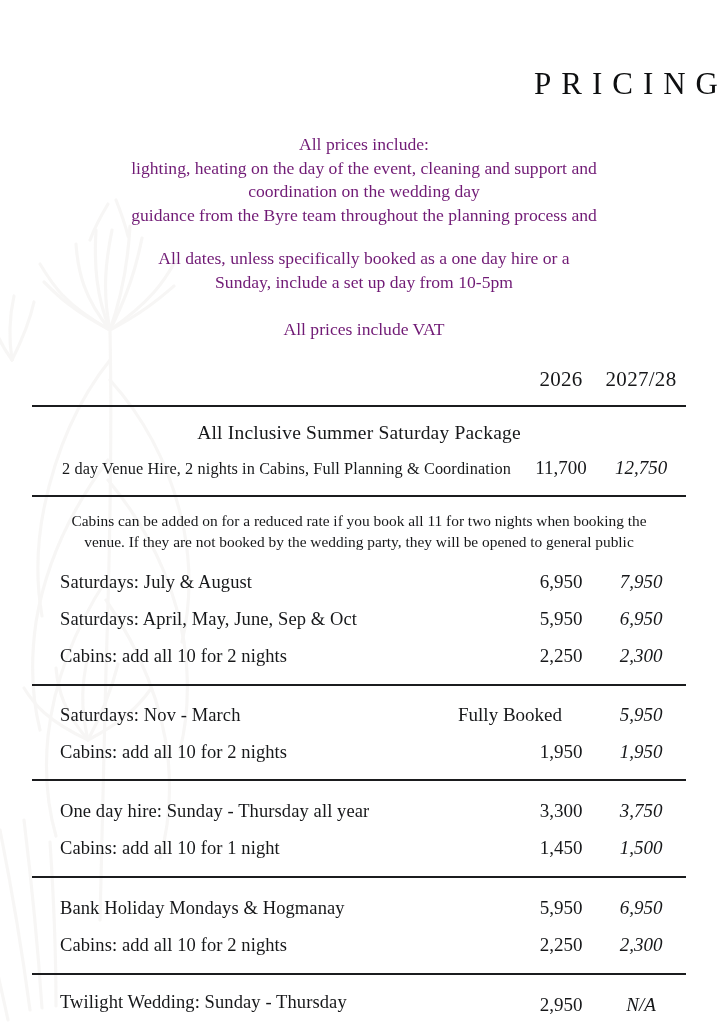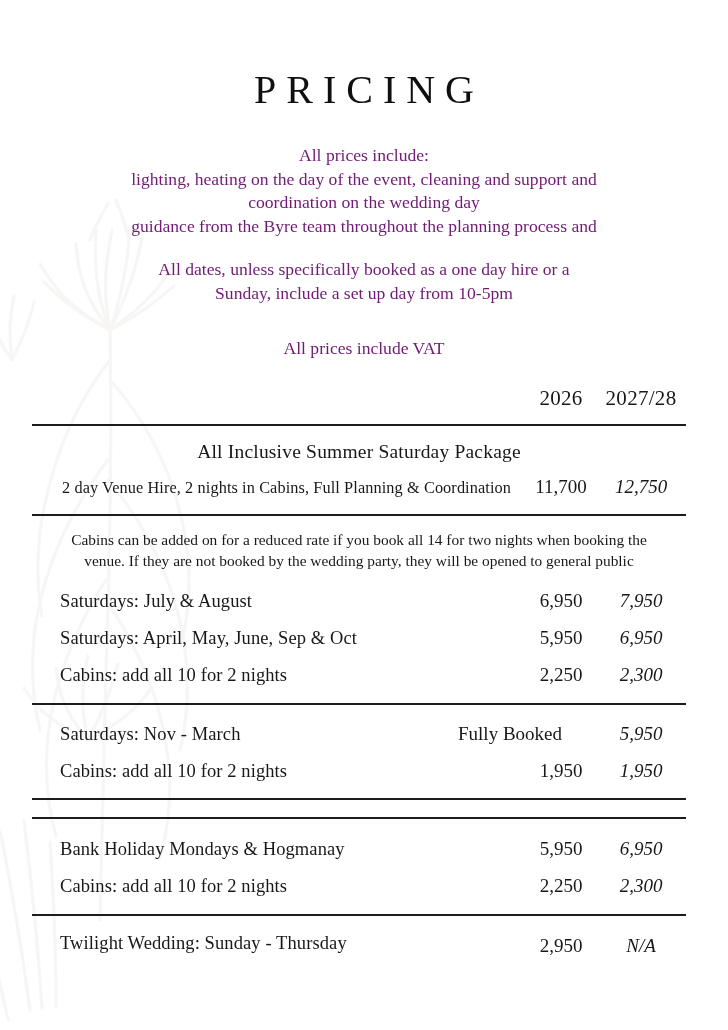--- a/index.html
+++ b/index.html
@@ -32,39 +32,39 @@
   #page {
     position: relative;
     z-index: 1;
     width: 728px;
     height: 1030px;
     padding: 0;
   }
 
   
   .title {
-    text-align: center;
-    font-size: 40px;
+    text-align: right;
+    font-size: 31px;
     letter-spacing: 10px;
     font-weight: 400;
     margin-top: 66px;
     text-indent: 10px;
     color: #0e0f10;
   }
 
   
   .intro-block {
     text-align: center;
     font-size: 17.6px;
     line-height: 23.5px;
     color: #701a75;
   }
   .intro-1 { margin-top: 31px; }
   .intro-2 { margin-top: 20px; }
-  .intro-3 { margin-top: 32px; }
+  .intro-3 { margin-top: 24px; }
 
   
   .years {
     margin-top: 25px;
     padding-right: 42px;
     text-align: right;
     font-size: 21px;
     letter-spacing: 0.3px;
   }
   .years .y1 { display: inline-block; width: 70px; text-align: center; }
@@ -219,21 +219,21 @@
       <span class="label">2 day Venue Hire, 2 nights in Cabins, Full Planning &amp; Coordination</span>
       <span class="v1">11,700</span>
       <span class="v2">12,750</span>
     </div>
   </div>
 
   <div class="rule" style="margin-top:16px"></div>
 
   <div class="section">
     <div class="note">
-      <div>Cabins can be added on for a reduced rate if you book all 14 for two nights when booking the</div>
+      <div>Cabins can be added on for a reduced rate if you book all 11 for two nights when booking the</div>
       <div>venue. If they are not booked by the wedding party, they will be opened to general public</div>
     </div>
   </div>
 
   <div class="section group g1">
     <div class="row">
       <span class="label">Saturdays: July &amp; August</span>
       <span class="v1">6,950</span>
       <span class="v2">7,950</span>
     </div>
@@ -259,20 +259,32 @@
     </div>
     <div class="row">
       <span class="label">Cabins: add all 10 for 2 nights</span>
       <span class="v1">1,950</span>
       <span class="v2">1,950</span>
     </div>
   </div>
 
   <div class="rule" style="margin-top:16px"></div>
 
+  <div class="section group g3">
+    <div class="row">
+      <span class="label">One day hire: Sunday - Thursday all year</span>
+      <span class="v1">3,300</span>
+      <span class="v2">3,750</span>
+    </div>
+    <div class="row">
+      <span class="label">Cabins: add all 10 for 1 night</span>
+      <span class="v1">1,450</span>
+      <span class="v2">1,500</span>
+    </div>
+  </div>
 
   <div class="rule" style="margin-top:17px"></div>
 
   <div class="section group g4">
     <div class="row">
       <span class="label">Bank Holiday Mondays &amp; Hogmanay</span>
       <span class="v1">5,950</span>
       <span class="v2">6,950</span>
     </div>
     <div class="row">

